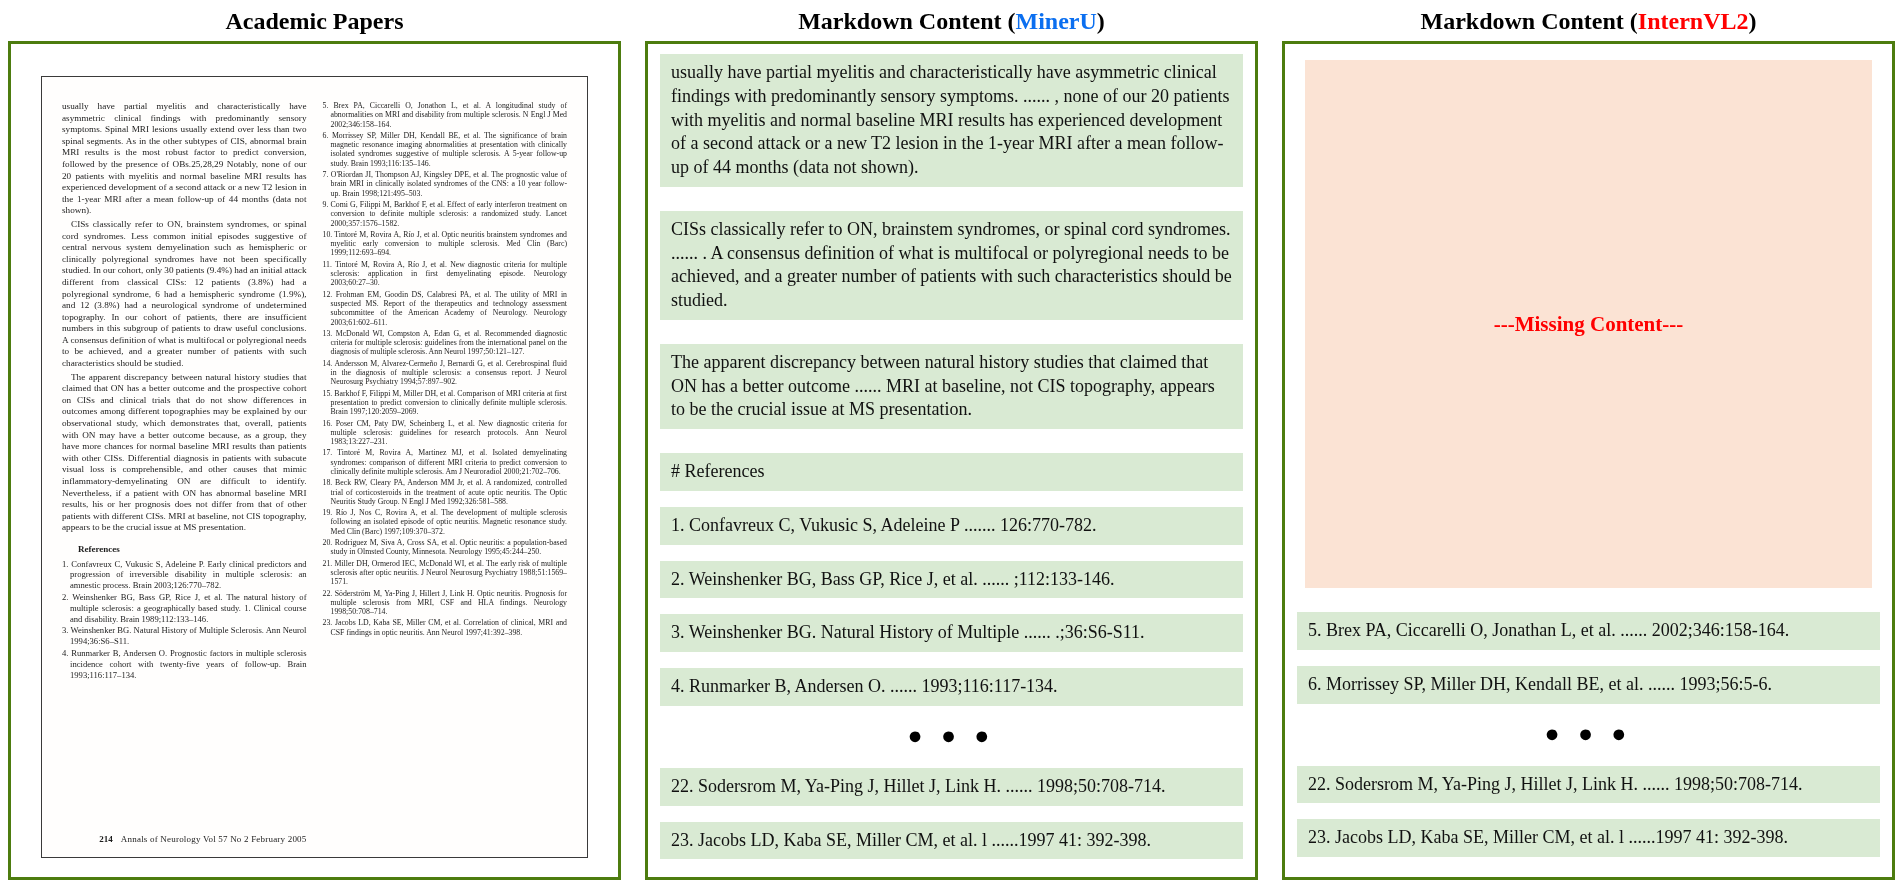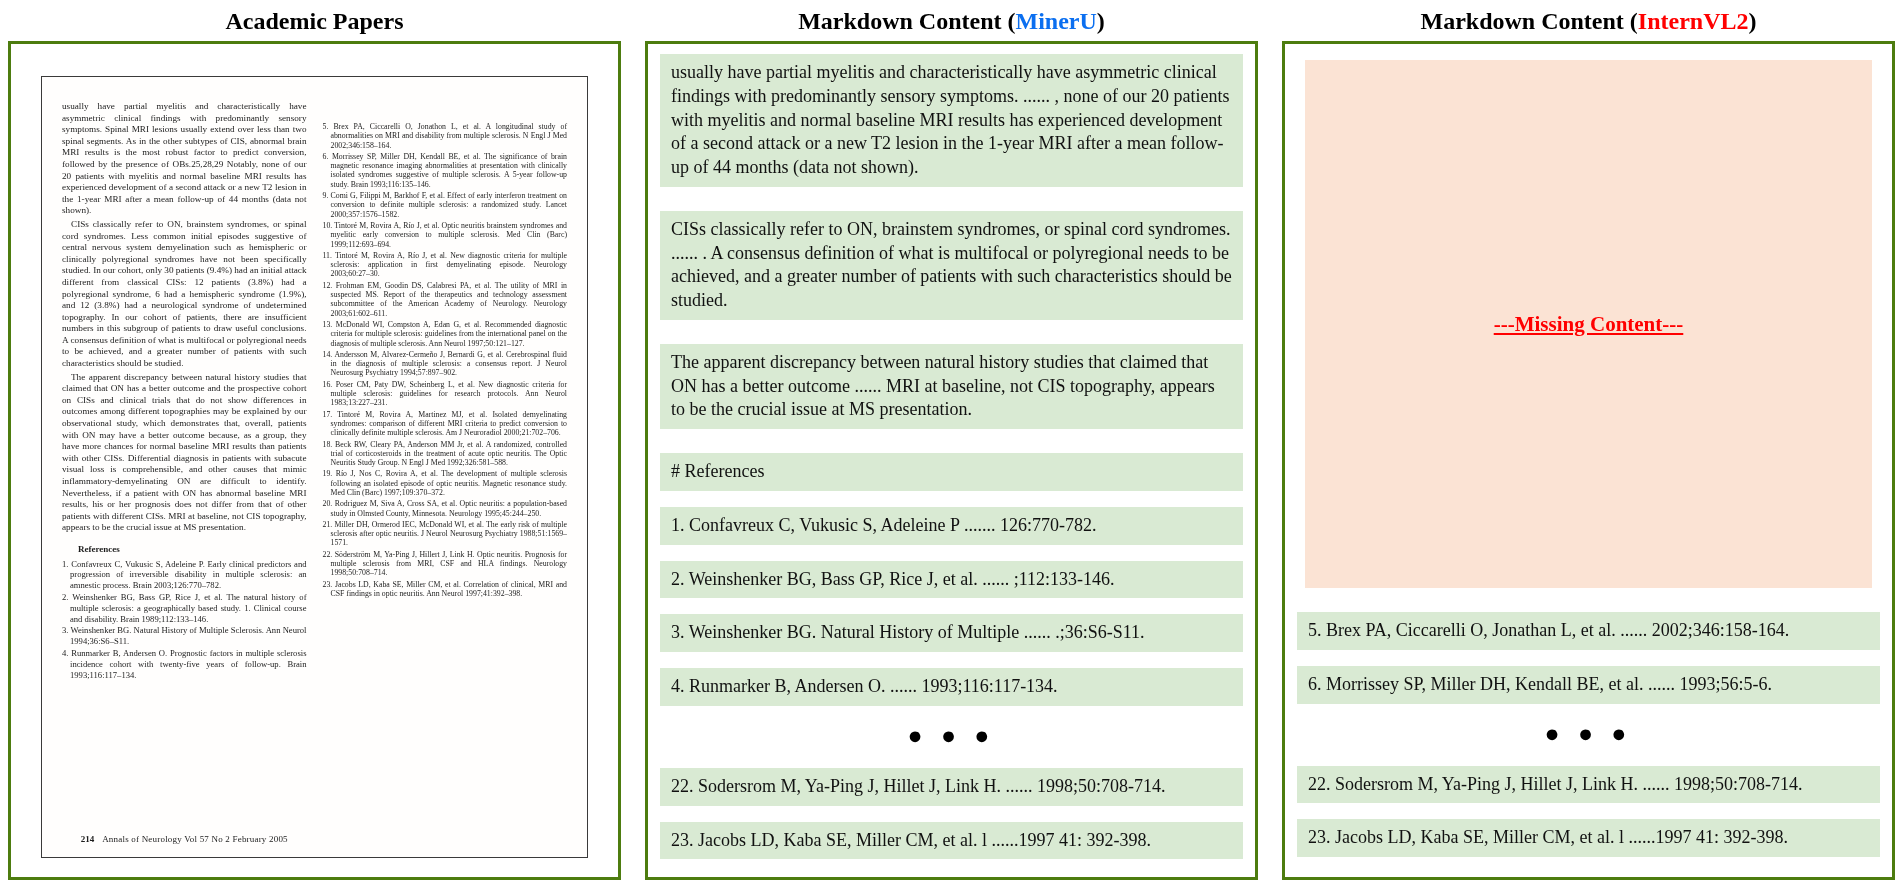--- a/index.html
+++ b/index.html
@@ -20,47 +20,47 @@
     border:3px solid #4d7c0f; background:#fff; height:846px; overflow:hidden;
   }
 
   
   .paper-page {
     border:1px solid #3a3a3a; margin:32px 30px 0; height:782px;
     padding:24px 20px 12px; display:flex; gap:16px; background:#fffefd;
   }
   .pcol { flex:1 1 0; min-width:0; text-align:justify; color:#1c1c1c; }
   .pcol-left { display:flex; flex-direction:column; font-size:9.2px; line-height:11.6px; }
-  .pcol-right { font-size:7.8px; line-height:9.3px;margin-top:21px; }
+  .pcol-right { font-size:7.8px; line-height:9.3px; }
   .pp { margin-bottom:2px; }
   .pp.indent { text-indent:9px; }
   .refs-heading { font-weight:bold; font-size:9px; margin:8px 16px 3px; }
   .pref-l { font-size:8.6px; line-height:10.8px; padding-left:8px; text-indent:-8px; margin-bottom:1px; }
   .pref-r { padding-left:8px; text-indent:-8px; margin-bottom:2px; }
-  .paper-footer { margin-top:auto; font-size:9px; line-height:12px; text-align:center; white-space:nowrap; }
+  .paper-footer { margin-top:auto; font-size:9px; line-height:12px; text-align:right; white-space:nowrap; }
   .paper-footer .pageno { font-weight:bold; margin-right:8px; }
   .paper-footer .jtext { letter-spacing:0.2px; }
 
   
   .md-content { padding:10px 12px 0; height:100%; font-family:"Liberation Serif", serif; }
   .md-block {
     background:#d9ead3; padding:7px 11px; font-size:18px; line-height:1.32;
     color:#111;
   }
   .mb-lg { margin-bottom:24px; }
   .mb-sm { margin-bottom:16px; }
   .dots-row {
     text-align:center; font-size:25px; letter-spacing:6px;
     margin:2px 0 18px; color:#000;
   }
   .missing-block {
     background:#fbe3d4; height:528px; margin:6px 8px 24px;
     display:flex; align-items:center; justify-content:center;
   }
-  .missing-text { color:#ff0000; font-weight:bold; font-size:21px;text-decoration:underline; }
+  .missing-text { color:#ff0000; font-weight:bold; font-size:21px; }
 </style>
 </head>
 <body>
 
 <div class="figure">
 
   <section class="panel">
     <h2 class="panel-title">
       <span>Academic Papers</span>
     </h2>
@@ -77,26 +77,28 @@
           <div class="pref-l">3. Weinshenker BG. Natural History of Multiple Sclerosis. Ann Neurol 1994;36:S6–S11.</div>
           <div class="pref-l">4. Runmarker B, Andersen O. Prognostic factors in multiple sclerosis incidence cohort with twenty-five years of follow-up. Brain 1993;116:117–134.</div>
           <div class="paper-footer">
             <span class="pageno">214</span><span class="jtext">Annals of Neurology    Vol 57    No 2    February 2005</span>
           </div>
         </div>
 
         <div class="pcol pcol-right">
           <div class="pref-r">5. Brex PA, Ciccarelli O, Jonathon L, et al. A longitudinal study of abnormalities on MRI and disability from multiple sclerosis. N Engl J Med 2002;346:158–164.</div>
           <div class="pref-r">6. Morrissey SP, Miller DH, Kendall BE, et al. The significance of brain magnetic resonance imaging abnormalities at presentation with clinically isolated syndromes suggestive of multiple sclerosis. A 5-year follow-up study. Brain 1993;116:135–146.</div>
+          <div class="pref-r">7. O'Riordan JI, Thompson AJ, Kingsley DPE, et al. The prognostic value of brain MRI in clinically isolated syndromes of the CNS: a 10 year follow-up. Brain 1998;121:495–503.</div>
           <div class="pref-r">9. Comi G, Filippi M, Barkhof F, et al. Effect of early interferon treatment on conversion to definite multiple sclerosis: a randomized study. Lancet 2000;357:1576–1582.</div>
           <div class="pref-r">10. Tintoré M, Rovira A, Río J, et al. Optic neuritis brainstem syndromes and myelitic early conversion to multiple sclerosis. Med Clin (Barc) 1999;112:693–694.</div>
           <div class="pref-r">11. Tintoré M, Rovira A, Río J, et al. New diagnostic criteria for multiple sclerosis: application in first demyelinating episode. Neurology 2003;60:27–30.</div>
           <div class="pref-r">12. Frohman EM, Goodin DS, Calabresi PA, et al. The utility of MRI in suspected MS. Report of the therapeutics and technology assessment subcommittee of the American Academy of Neurology. Neurology 2003;61:602–611.</div>
           <div class="pref-r">13. McDonald WI, Compston A, Edan G, et al. Recommended diagnostic criteria for multiple sclerosis: guidelines from the international panel on the diagnosis of multiple sclerosis. Ann Neurol 1997;50:121–127.</div>
           <div class="pref-r">14. Andersson M, Alvarez-Cermeño J, Bernardi G, et al. Cerebrospinal fluid in the diagnosis of multiple sclerosis: a consensus report. J Neurol Neurosurg Psychiatry 1994;57:897–902.</div>
+          <div class="pref-r">15. Barkhof F, Filippi M, Miller DH, et al. Comparison of MRI criteria at first presentation to predict conversion to clinically definite multiple sclerosis. Brain 1997;120:2059–2069.</div>
           <div class="pref-r">16. Poser CM, Paty DW, Scheinberg L, et al. New diagnostic criteria for multiple sclerosis: guidelines for research protocols. Ann Neurol 1983;13:227–231.</div>
           <div class="pref-r">17. Tintoré M, Rovira A, Martinez MJ, et al. Isolated demyelinating syndromes: comparison of different MRI criteria to predict conversion to clinically definite multiple sclerosis. Am J Neuroradiol 2000;21:702–706.</div>
           <div class="pref-r">18. Beck RW, Cleary PA, Anderson MM Jr, et al. A randomized, controlled trial of corticosteroids in the treatment of acute optic neuritis. The Optic Neuritis Study Group. N Engl J Med 1992;326:581–588.</div>
           <div class="pref-r">19. Río J, Nos C, Rovira A, et al. The development of multiple sclerosis following an isolated episode of optic neuritis. Magnetic resonance study. Med Clin (Barc) 1997;109:370–372.</div>
           <div class="pref-r">20. Rodriguez M, Siva A, Cross SA, et al. Optic neuritis: a population-based study in Olmsted County, Minnesota. Neurology 1995;45:244–250.</div>
           <div class="pref-r">21. Miller DH, Ormerod IEC, McDonald WI, et al. The early risk of multiple sclerosis after optic neuritis. J Neurol Neurosurg Psychiatry 1988;51:1569–1571.</div>
           <div class="pref-r">22. Söderström M, Ya-Ping J, Hillert J, Link H. Optic neuritis. Prognosis for multiple sclerosis from MRI, CSF and HLA findings. Neurology 1998;50:708–714.</div>
           <div class="pref-r">23. Jacobs LD, Kaba SE, Miller CM, et al. Correlation of clinical, MRI and CSF findings in optic neuritis. Ann Neurol 1997;41:392–398.</div>
         </div>
 

